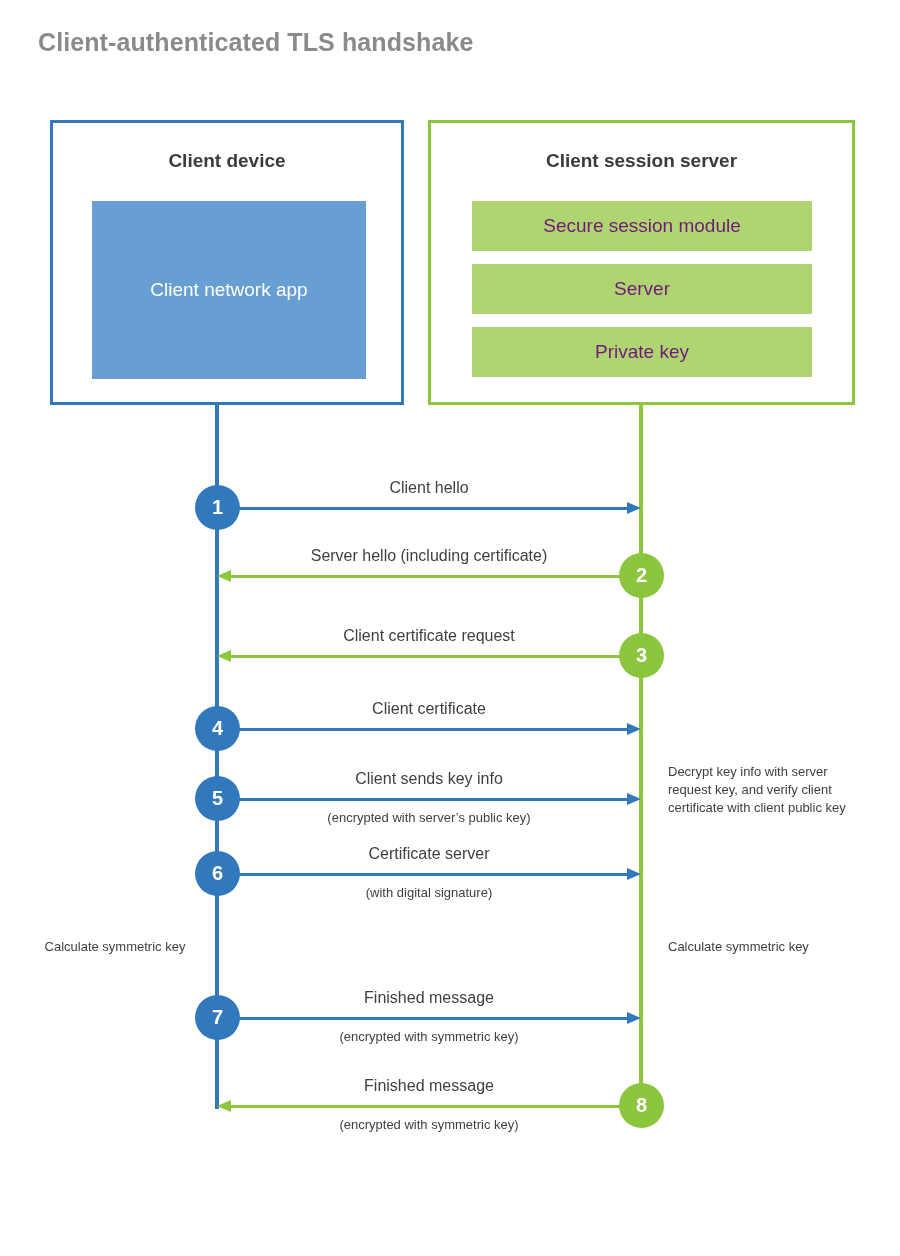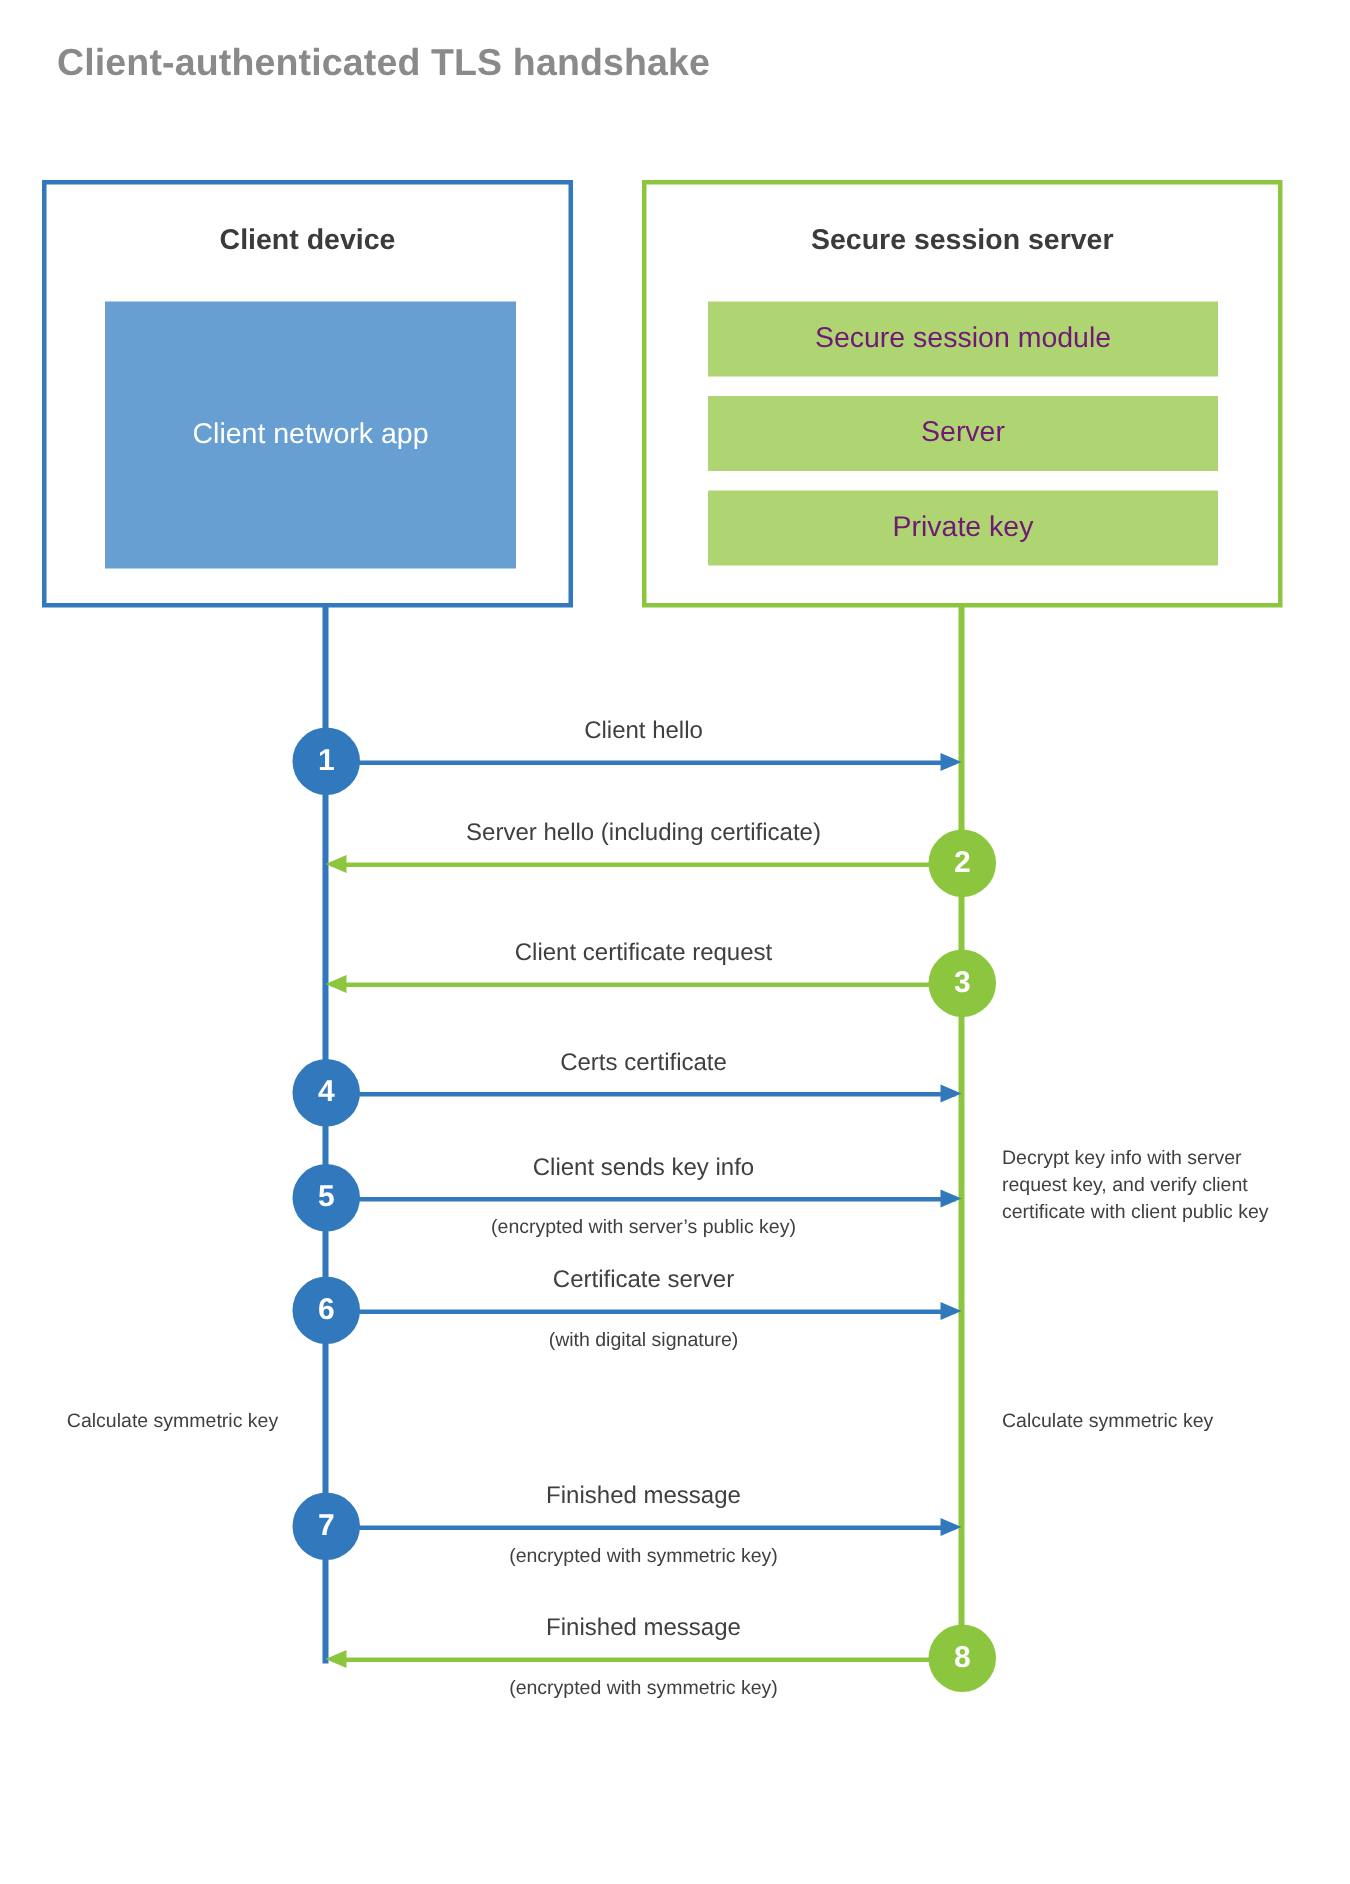--- a/index.html
+++ b/index.html
@@ -33,21 +33,21 @@
     white-space: nowrap;
   }
 
   
   .party-box {
     position: absolute;
     background: #ffffff;
     box-sizing: border-box;
   }
   #client-box {
-    left: 28px;
+    left: 50px;
     top: 120px;
     width: 354px;
     height: 285px;
     border: 3px solid #3179bc;
   }
   #server-box {
     left: 428px;
     top: 120px;
     width: 427px;
     height: 285px;
@@ -213,21 +213,21 @@
 <div id="diagram-root">
 
   <div id="page-title">Client-authenticated TLS handshake</div>
 
   <div class="party-box" id="client-box">
     <div class="party-title">Client device</div>
     <div id="client-app-block">Client network app</div>
   </div>
 
   <div class="party-box" id="server-box">
-    <div class="party-title">Secure session server</div>
+    <div class="party-title">Client session server</div>
     <div class="server-bar" id="server-bar-0">Secure session module</div>
     <div class="server-bar" id="server-bar-1">Server</div>
     <div class="server-bar" id="server-bar-2">Private key</div>
   </div>
 
   <div class="lifeline" id="client-lifeline"></div>
   <div class="lifeline" id="server-lifeline"></div>
 
   <div class="message" style="top:507px">
     <div class="msg-label">Client hello</div>
@@ -244,21 +244,21 @@
   <div class="step-badge server" style="top:553px">2</div>
 
   <div class="message" style="top:655px">
     <div class="msg-label">Client certificate request</div>
     <div class="msg-line to-client"></div>
     <div class="arrow-head left"></div>
   </div>
   <div class="step-badge server" style="top:633px">3</div>
 
   <div class="message" style="top:728px">
-    <div class="msg-label">Certs certificate</div>
+    <div class="msg-label">Client certificate</div>
     <div class="msg-line to-server"></div>
     <div class="arrow-head right"></div>
   </div>
   <div class="step-badge client" style="top:706px">4</div>
 
   <div class="message" style="top:798px">
     <div class="msg-label">Client sends key info</div>
     <div class="msg-line to-server"></div>
     <div class="arrow-head right"></div>
     <div class="msg-sublabel">(encrypted with server’s public key)</div>

